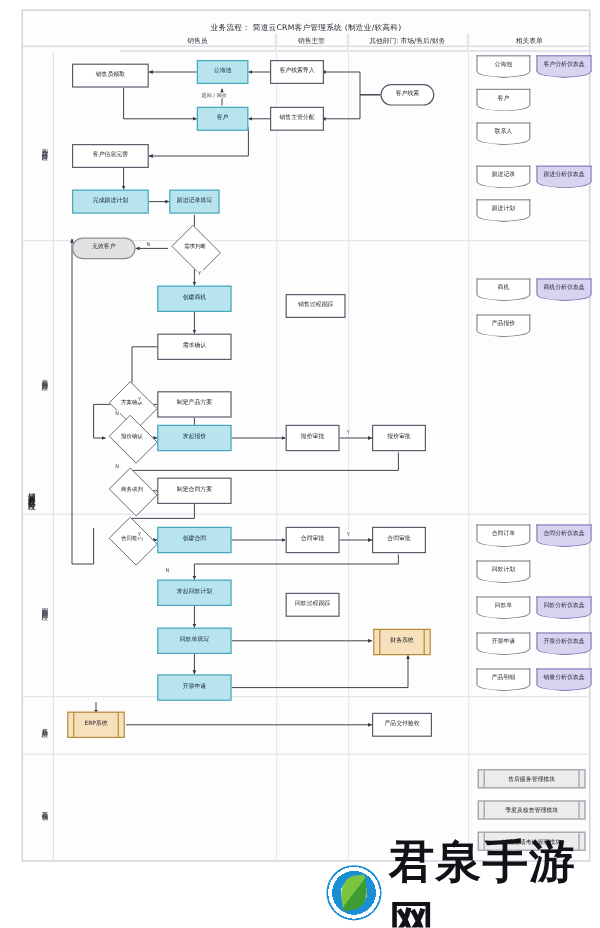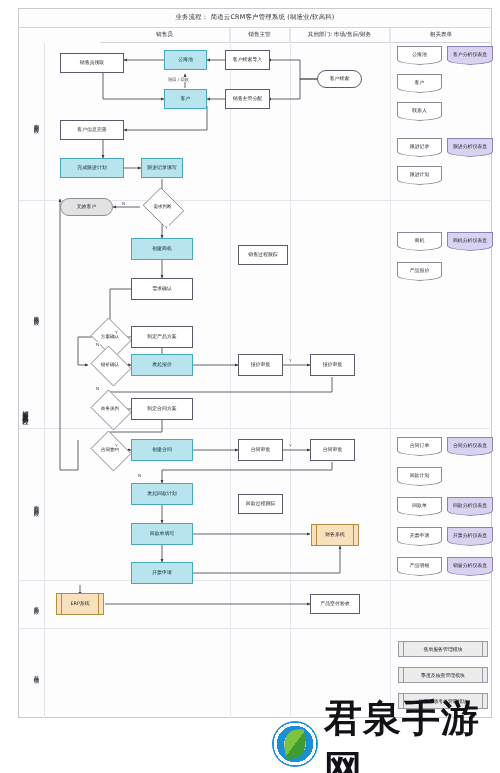--- a/index.html
+++ b/index.html
@@ -4,21 +4,21 @@
 <style>
   html,body{margin:0;padding:0;background:#ffffff;}
   body{width:500px;height:773px;position:relative;overflow:hidden;
        font-family:"DejaVu Sans","Liberation Sans",sans-serif;}
 
   #diagram{position:absolute;left:0;top:0;width:500px;height:773px;}
 
   .frame{position:absolute;left:18px;top:8px;width:474px;height:710px;
          border:1px solid #c9c9d2;background:#fdfdfe;box-sizing:border-box;}
 
-  .title-bar{position:absolute;left:18px;top:8px;width:474px;height:20px;
+  .title-bar{position:absolute;left:18px;top:8px;width:474px;height:31px;
              display:flex;align-items:center;justify-content:center;
              border-bottom:1px solid #d4d4dc;box-sizing:border-box;
              font-size:6.4px;color:#2a2a33;letter-spacing:.2px;}
 
   .col-head{position:absolute;top:28px;height:15px;display:flex;
             align-items:center;justify-content:center;
             border-bottom:1px solid #d4d4dc;border-right:1px solid #e2e2ea;
             box-sizing:border-box;font-size:5.6px;color:#2e2e38;}
 
   

